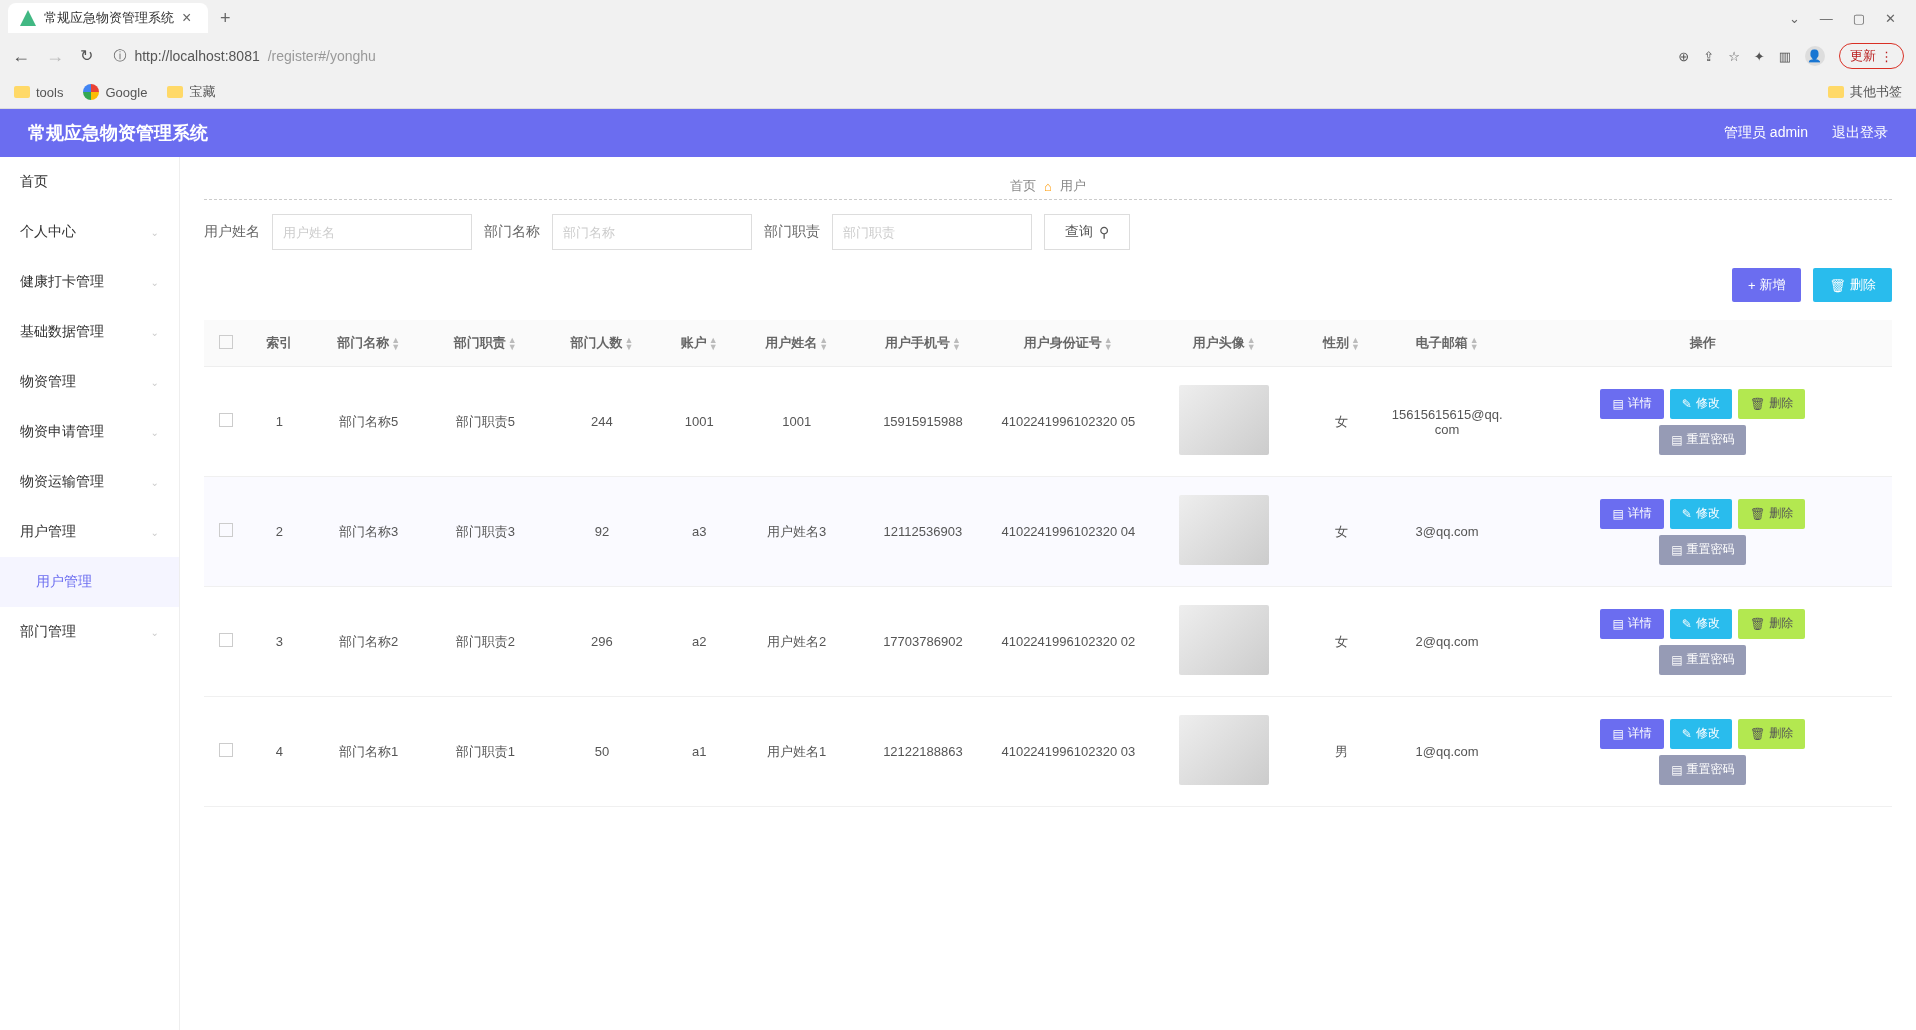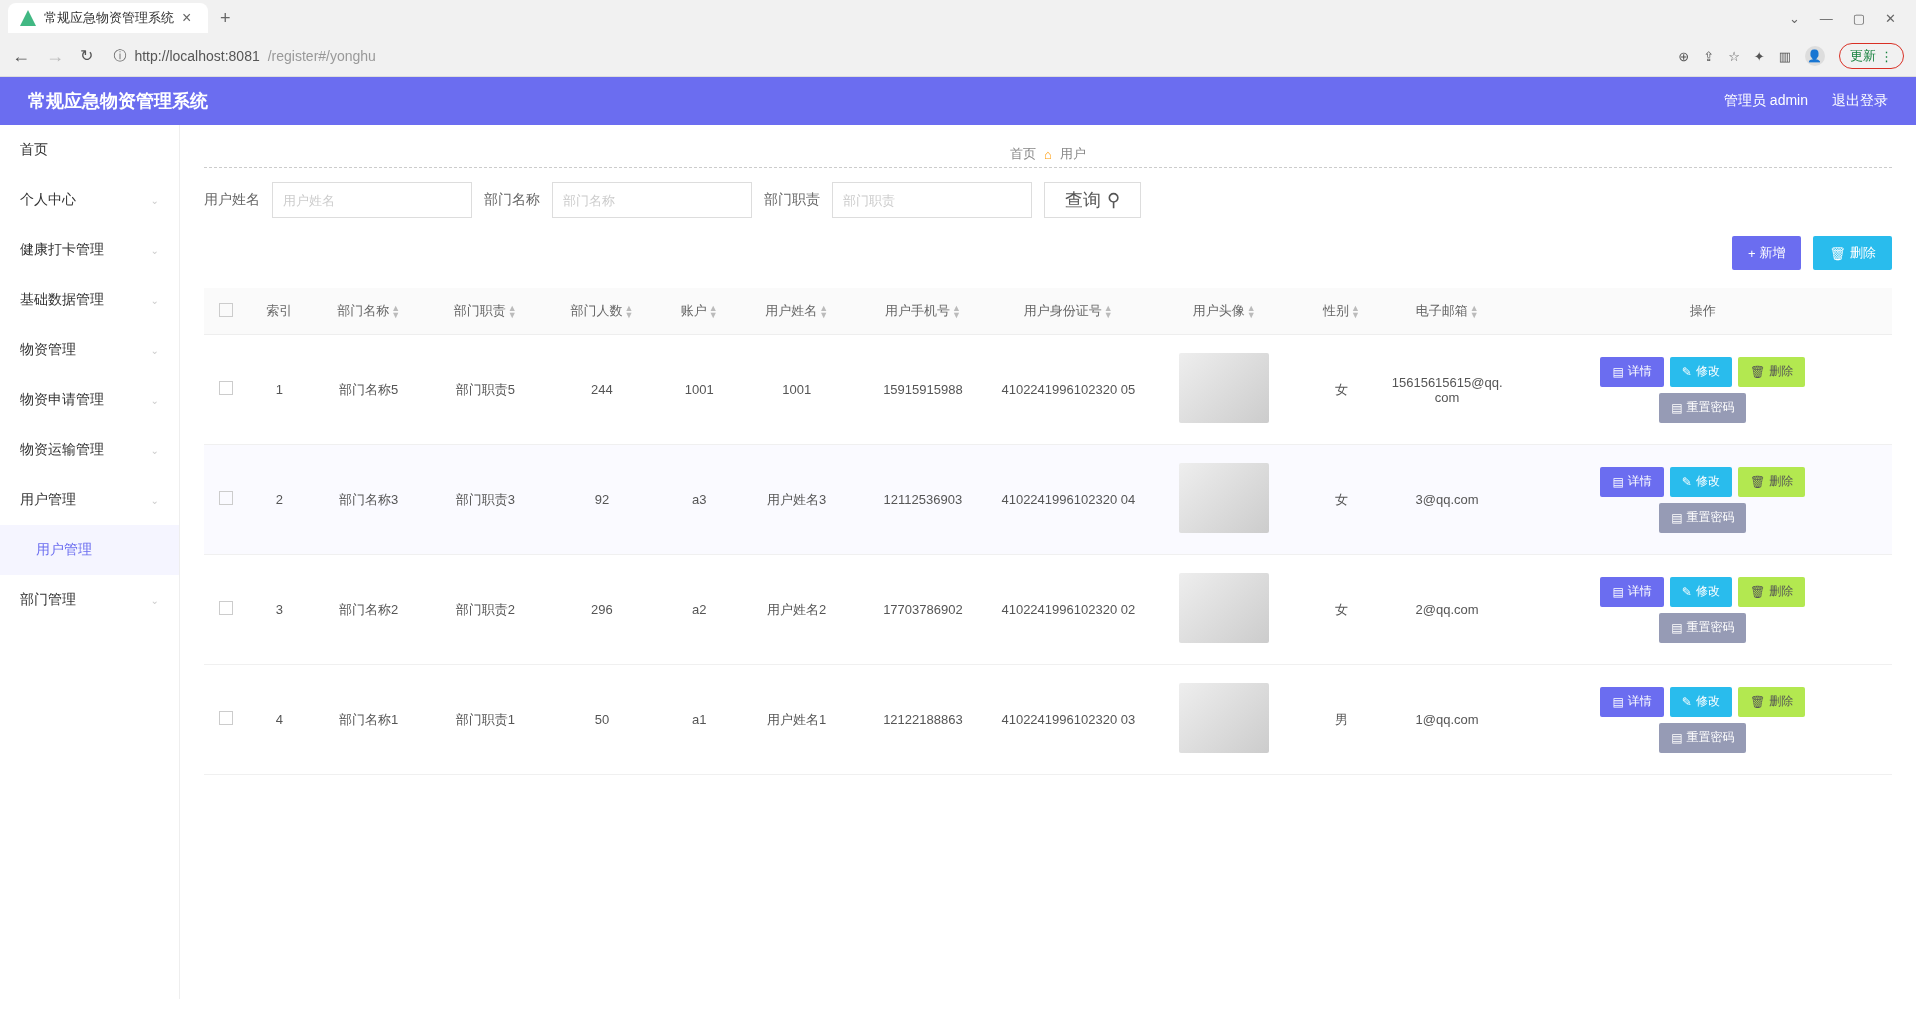--- a/index.html
+++ b/index.html
@@ -16,21 +16,21 @@
 
 .addr-bar { display: flex; align-items: center; height: 40px; padding: 0 12px; gap: 12px; }
 .nav-arrows { display: flex; gap: 16px; color: #555; font-size: 18px; }
 .nav-arrow-disabled { color: #bbb; }
 .reload-icon { font-size: 16px; color: #555; }
 .url-area { flex: 1; display: flex; align-items: center; gap: 8px; height: 30px; padding: 0 8px; }
 .secure-icon { color: #666; }
 .url-text { color: #555; font-size: 14px; }
 .url-path { color: #999; }
 .addr-right { display: flex; gap: 14px; align-items: center; color: #555; }
-.update-btn { border: 1px solid #d93025; color: #15803d; border-radius: 16px; padding: 3px 10px; font-size: 13px; display: flex; align-items: center; gap: 4px; }
+.update-btn { border: 1px solid #d93025; color: #b91c1c; border-radius: 16px; padding: 3px 10px; font-size: 13px; display: flex; align-items: center; gap: 4px; }
 .profile-icon { width: 20px; height: 20px; border-radius: 50%; background: #ddd; display: inline-flex; align-items: center; justify-content: center; font-size: 12px; }
 
 .bookmarks { display: flex; align-items: center; height: 32px; padding: 0 14px; gap: 20px; font-size: 13px; color: #555; }
 .bm-item { display: flex; align-items: center; gap: 6px; cursor: pointer; }
 .bm-folder { width: 16px; height: 12px; background: #ffd968; border-radius: 2px; }
 .bm-spacer { flex: 1; }
 
 
 .app-header { background: #6b6df0; color: #fff; height: 48px; display: flex; align-items: center; padding: 0 28px; font-size: 18px; font-weight: bold; }
 .app-header-right { margin-left: auto; display: flex; gap: 24px; font-size: 14px; font-weight: normal; }
@@ -46,30 +46,30 @@
 
 
 .main { flex: 1; padding: 16px 24px; overflow: hidden; }
 .breadcrumb { display: flex; align-items: center; gap: 8px; color: #888; font-size: 13px; padding: 4px 0; border-bottom: 1px dashed #ccc; margin-bottom: 14px; justify-content: center; }
 .bc-home-icon { color: #ff9800; }
 
 .search-row { display: flex; align-items: center; gap: 12px; margin-bottom: 18px; }
 .search-label { font-size: 14px; color: #666; }
 .search-input { border: 1px solid #ddd; height: 36px; width: 200px; padding: 0 10px; font-size: 13px; color: #333; }
 .search-input::placeholder { color: #ccc; }
-.query-btn { height: 36px; padding: 0 20px; border: 1px solid #ddd; background: #fff; color: #555; font-size: 18px; display: flex; align-items: center; gap: 6px; cursor: pointer; }
+.query-btn { height: 36px; padding: 0 20px; border: 1px solid #ddd; background: #fff; color: #555; font-size: 14px; display: flex; align-items: center; gap: 6px; cursor: pointer; }
 
 .action-row { display: flex; justify-content: flex-end; gap: 12px; margin-bottom: 18px; }
 .btn { height: 34px; padding: 0 16px; border: none; color: #fff; font-size: 13px; display: inline-flex; align-items: center; gap: 4px; cursor: pointer; border-radius: 2px; }
 .btn-primary { background: #6b6df0; }
 .btn-info { background: #29bced; }
 
 
 .data-table { width: 100%; border-collapse: collapse; }
-.data-table th { padding: 14px 8px; font-size: 13px; color: #666; font-weight: normal; border-bottom: 1px solid #eee; text-align: center; background: #fafafa; }
+.data-table th { padding: 14px 8px; font-size: 13px; color: #666; font-weight: bold; border-bottom: 1px solid #eee; text-align: center; background: #fafafa; }
 .data-table td { padding: 18px 8px; font-size: 13px; color: #555; border-bottom: 1px solid #f0f0f0; text-align: center; vertical-align: middle; }
 .sort-icon { font-size: 9px; color: #bbb; display: inline-block; line-height: 7px; vertical-align: middle; margin-left: 2px; }
 .chk { width: 14px; height: 14px; border: 1px solid #ccc; display: inline-block; }
 .avatar-cell { width: 90px; height: 70px; background: linear-gradient(135deg, #eee, #ccc); display: inline-block; border-radius: 2px; }
 .op-btns { display: flex; flex-wrap: wrap; gap: 6px; justify-content: center; max-width: 240px; margin: 0 auto; }
 .op-btn { height: 30px; padding: 0 12px; border: none; color: #fff; font-size: 12px; display: inline-flex; align-items: center; gap: 4px; cursor: pointer; border-radius: 2px; }
 .row-hover { background: #fafaff; }
 </style>
 </head>
 <body>
@@ -108,20 +108,39 @@
       <span>✦</span>
       <span>▥</span>
       <span class="profile-icon">👤</span>
       <span class="update-btn">
           <span>更新</span> 
           <span>⋮</span>
         </span>
     </div>
   </div>
 
+  <div class="bookmarks">
+    <div class="bm-item">
+        <span class="bm-folder"></span>
+        <span>tools</span>
+      </div>
+    <div class="bm-item">
+        <span style="width:16px;height:16px;border-radius:50%;background:conic-gradient(#ea4335 0 25%,#fbbc05 0 50%,#34a853 0 75%,#4285f4 0)"></span>
+        <span>Google</span>
+      </div>
+    <div class="bm-item">
+        <span class="bm-folder"></span>
+        <span>宝藏</span>
+      </div>
+    <div class="bm-spacer"></div>
+    <div class="bm-item">
+        <span class="bm-folder"></span>
+        <span>其他书签</span>
+      </div>
+  </div>
 </div>
 
 <div class="app-header">
   <span>常规应急物资管理系统</span>
   <div class="app-header-right">
     <span>管理员 admin</span>
     <span>退出登录</span>
   </div>
 </div>
 

